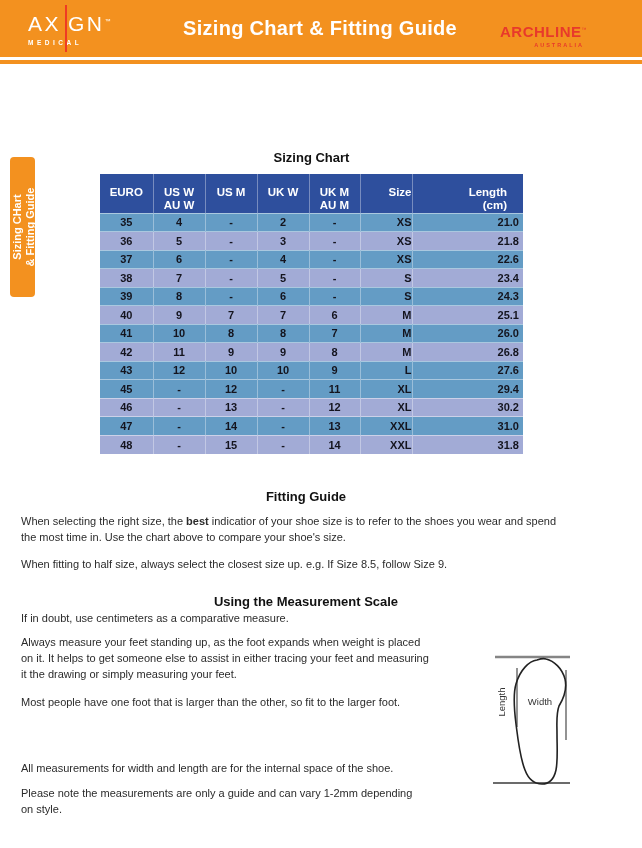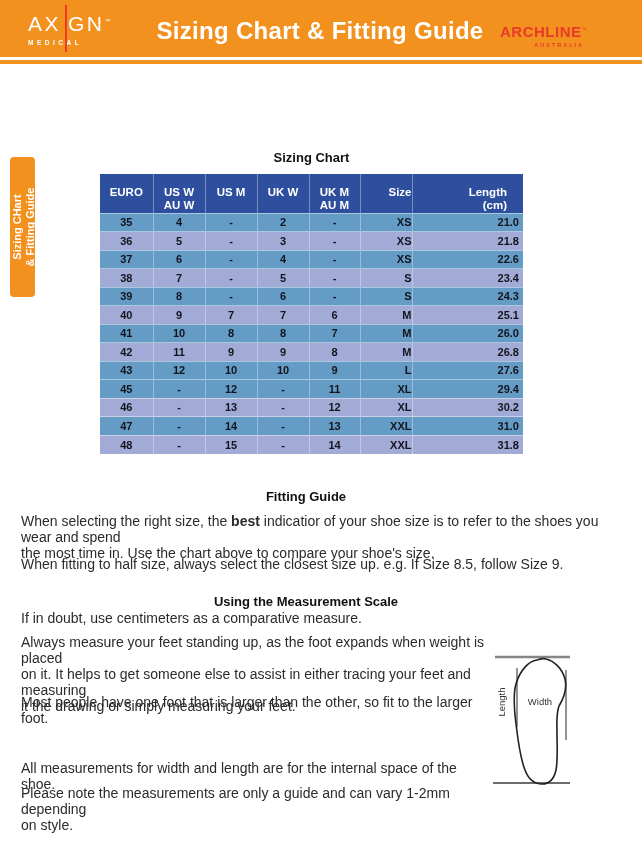--- a/index.html
+++ b/index.html
@@ -12,21 +12,21 @@
   .page{position:relative;width:642px;height:848px;background:#fff;overflow:hidden;}
 
   
   .band{position:absolute;left:0;top:0;width:642px;height:57px;background:var(--orange);}
   .band-rule{position:absolute;left:0;top:60px;width:642px;height:4px;background:var(--orange);}
   .brand{position:absolute;left:28px;top:12px;color:#fff;}
   .brand-name{font-size:21px;letter-spacing:2.5px;font-weight:400;}
   .brand-tm{font-size:6px;vertical-align:super;letter-spacing:0;}
   .brand-sub{font-size:6.5px;letter-spacing:3.5px;font-weight:700;margin-top:3px;}
   .brand-line{position:absolute;left:65px;top:5px;width:2px;height:47px;background:var(--brand_line_red);}
-  .doc-title{position:absolute;left:150px;top:17px;width:340px;text-align:center;color:#fff;font-size:24px;font-weight:700;letter-spacing:.3px;}
+  .doc-title{position:absolute;left:150px;top:17px;width:340px;text-align:center;color:#fff;font-size:20px;font-weight:700;letter-spacing:.3px;}
   .partner{position:absolute;left:500px;top:23px;width:86px;text-align:right;color:var(--red);}
   .partner-name{font-size:15px;font-weight:700;letter-spacing:.5px;}
   .partner-tm{font-size:5px;vertical-align:super;}
   .partner-sub{font-size:5.5px;letter-spacing:2px;font-weight:700;margin-top:1px;padding-right:2px;}
 
   
   .side-tab{position:absolute;left:10px;top:157px;width:25px;height:140px;background:var(--orange);border-radius:4px;}
   .side-tab .rot{position:absolute;left:50%;top:50%;transform:translate(-50%,-50%) rotate(-90deg);white-space:nowrap;text-align:center;color:#fff;font-weight:700;font-size:11px;line-height:12.5px;}
 
   
@@ -40,21 +40,21 @@
   table.sizes tbody tr{border-top:1px solid rgba(255,255,255,.45);}
   table.sizes tbody tr.odd{background:var(--row_blue);}
   table.sizes tbody tr.even{background:var(--row_lavender);}
   table.sizes .col-5{text-align:right;padding-left:10px;}
   table.sizes th.col-5{padding-left:10px;}
   table.sizes .col-6{text-align:right;padding-right:4px;}
   table.sizes th.col-6{padding-right:16px;}
 
   
   .sec-heading{position:absolute;left:0;width:612px;text-align:center;font-size:13px;font-weight:700;color:#111;}
-  .para{position:absolute;left:21px;width:600px;font-size:14px;line-height:16px;white-space:pre-line;color:var(--text);}
+  .para{position:absolute;left:21px;width:600px;font-size:11px;line-height:16px;white-space:pre-line;color:var(--text);}
   .para b{font-weight:700;}
 
   
   .diagram{position:absolute;left:484px;top:640px;width:160px;height:160px;}
   .diagram text{font-family:"Liberation Sans",sans-serif;font-size:9.5px;fill:#333;}
 </style>
 </head>
 <body>
 
 <div class="page">

